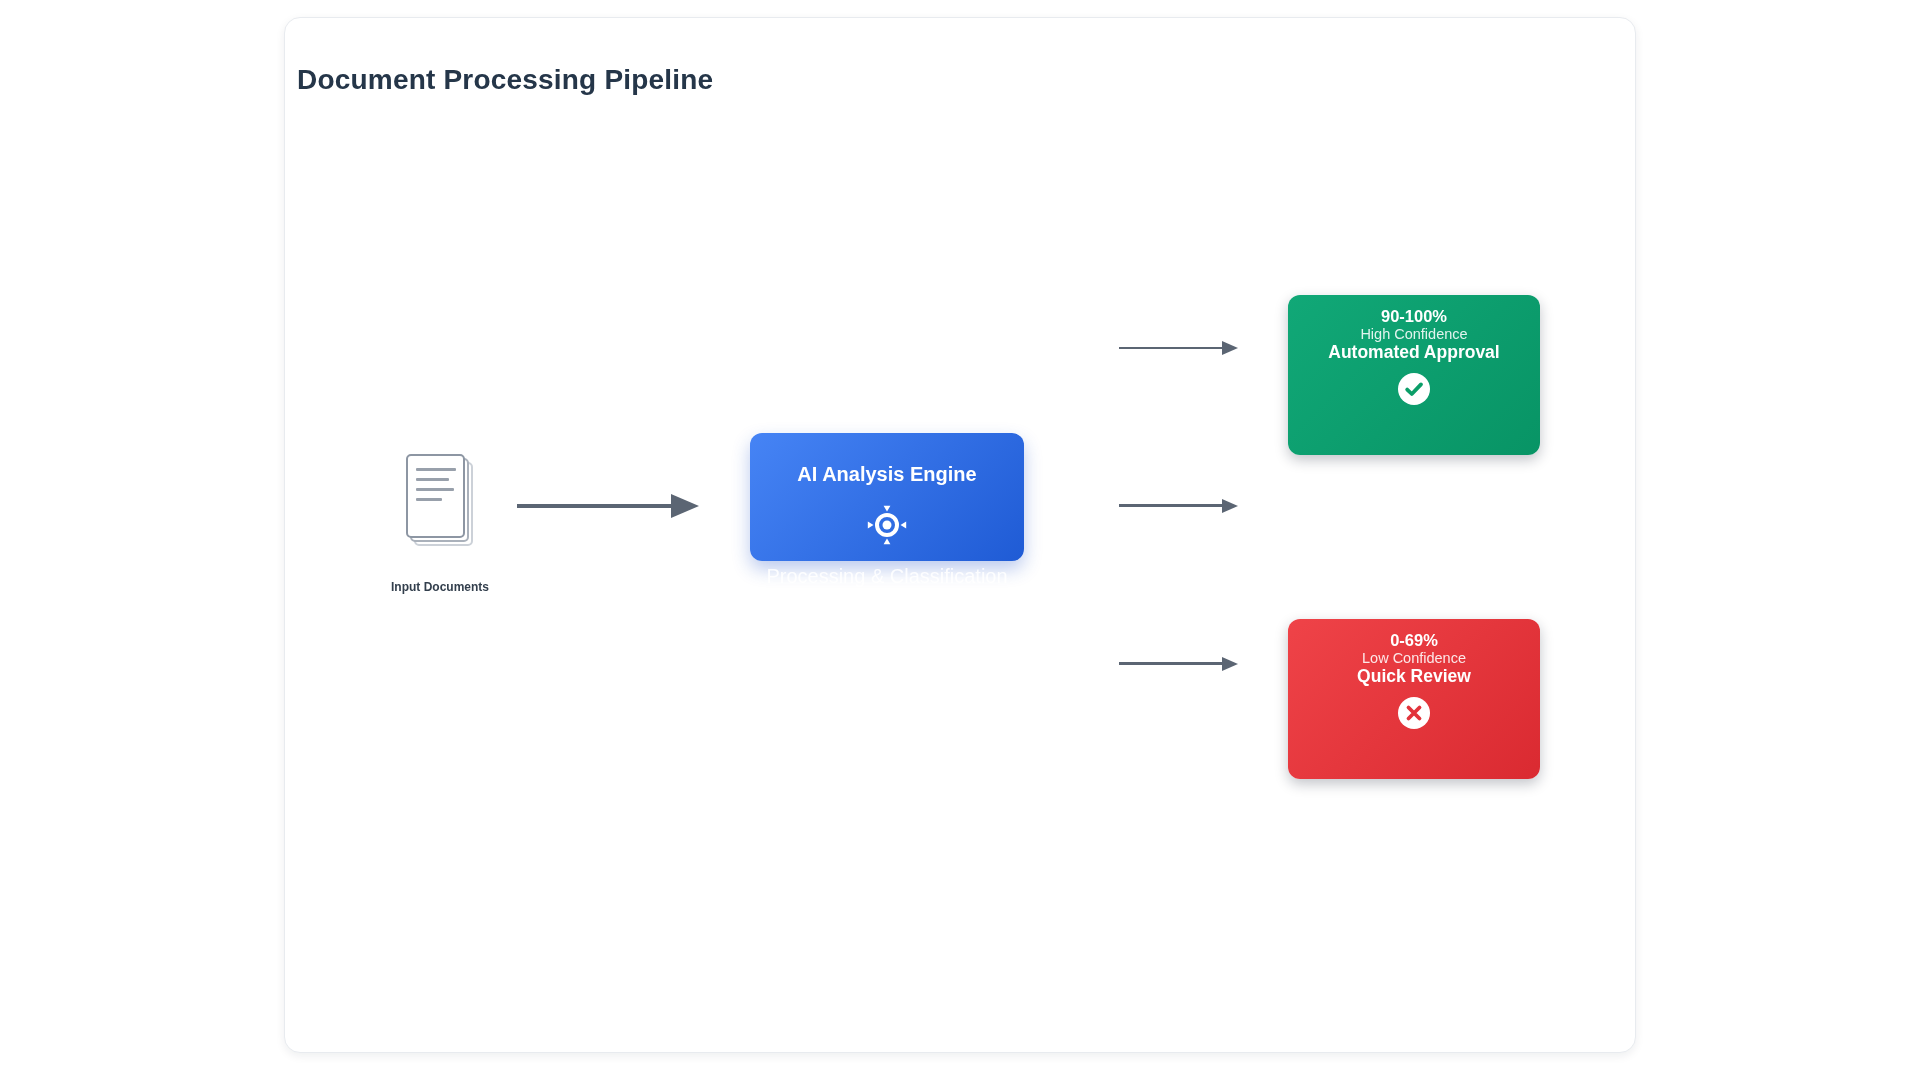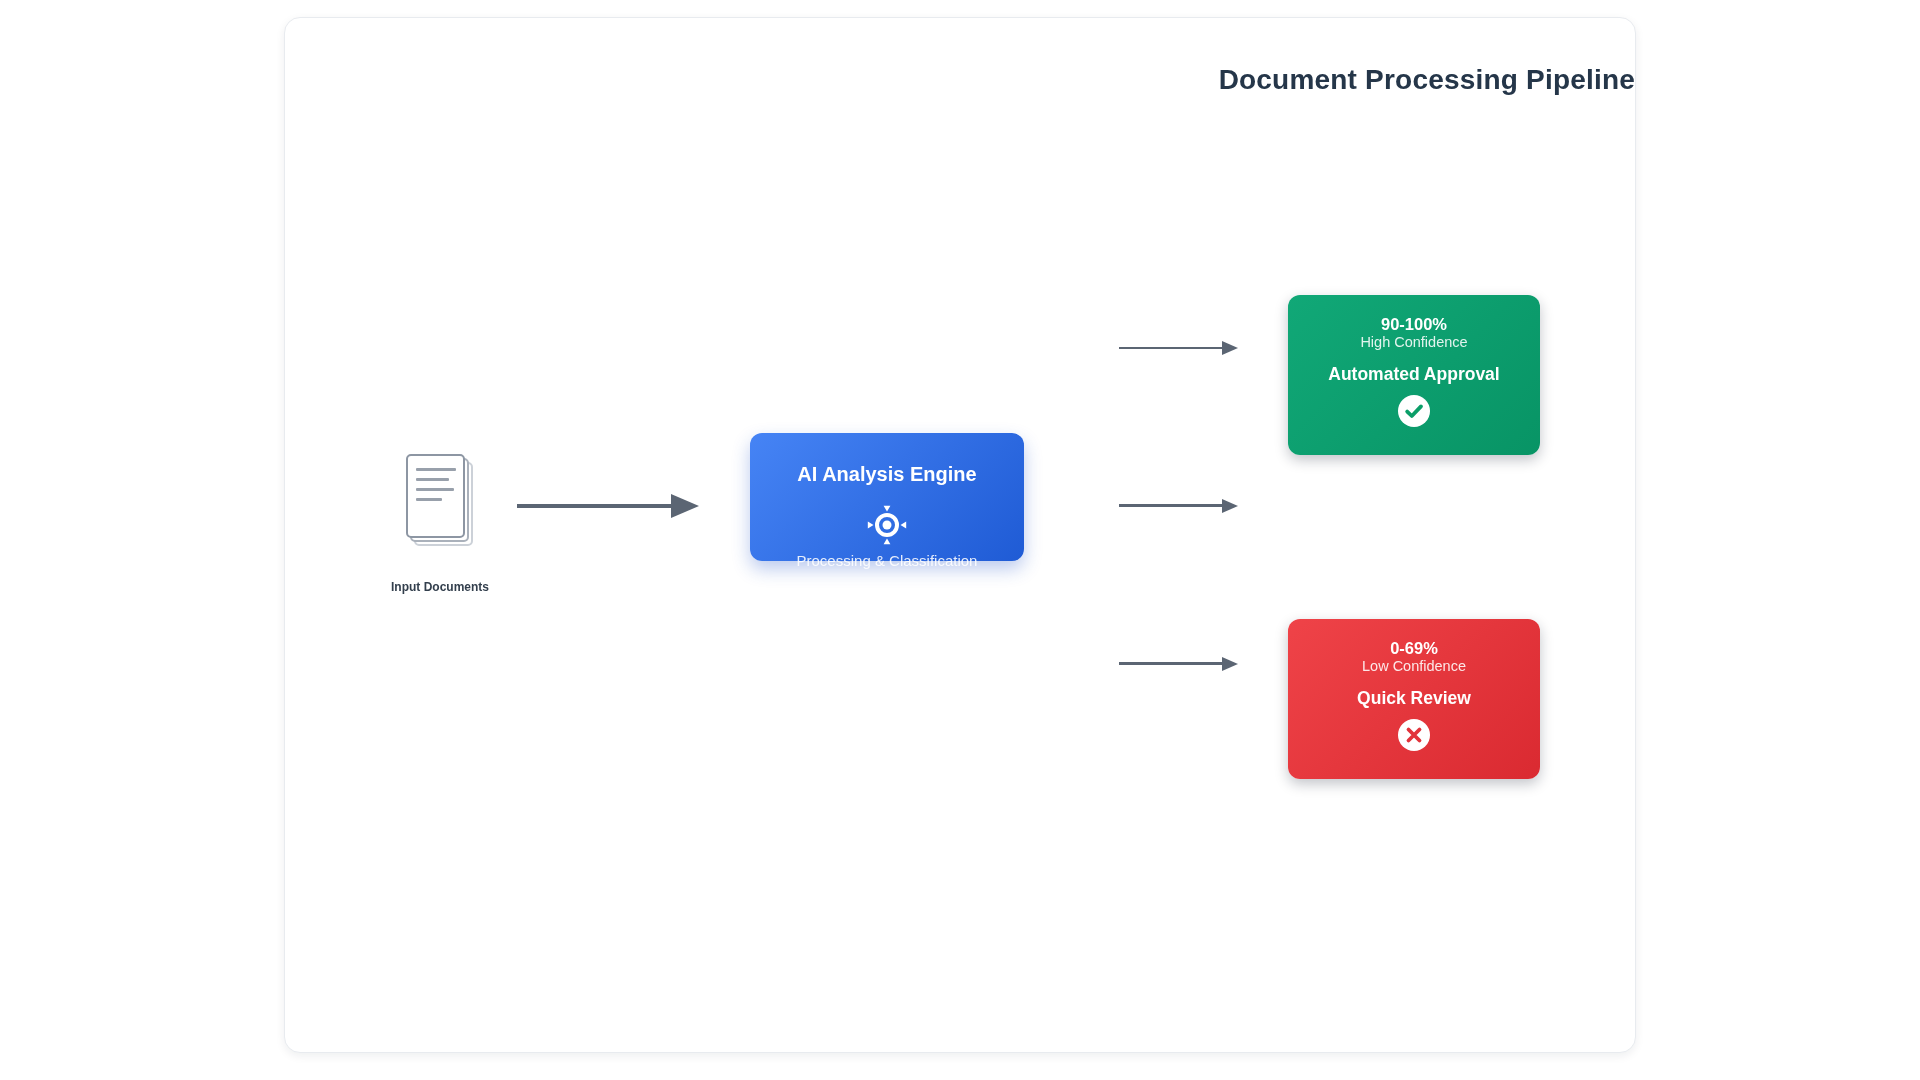--- a/index.html
+++ b/index.html
@@ -18,23 +18,23 @@
     margin: 17px auto 0;
     background: var(--card-bg, #fff);
     border: 1px solid var(--card-border, #e8ebef);
     border-radius: 16px;
     box-shadow: 0 3px 10px rgba(16,24,40,0.07);
     box-sizing: border-box;
   }
   .page-title {
     position: absolute;
     top: 46px;
-    left: 0;
+    left: 12px;
     width: 100%;
-    text-align: right;
+    text-align: left;
     font-size: 28px;
     font-weight: bold;
     color: var(--title-color, #253649);
     letter-spacing: 0.2px;
   }
 
   
   .input-group {
     position: absolute;
     left: 70px;
@@ -115,51 +115,51 @@
     align-items: center;
     color: #ffffff;
   }
   .ai-title {
     margin-top: 30px;
     font-size: 20px;
     font-weight: bold;
   }
   .ai-icon { margin-top: 16px; }
   .ai-sub {
-    font-size: 15px;
+    margin-top: 13px;
+    font-size: 20px;
     color: rgba(255,255,255,0.88);
   }
 
   
   .outcome-box {
     position: absolute;
     left: 1003px;
     width: 252px;
     height: 160px;
     border-radius: 12px;
     box-shadow: 0 5px 13px rgba(15,23,42,0.25);
     display: flex;
     flex-direction: column;
     align-items: center;
     color: #ffffff;
   }
   .ob1 { top: 277px; }
   .ob2 { top: 439px; }
   .ob3 { top: 601px; }
   .ob-range {
-    margin-top: 20px;
+    margin-top: 12px;
     font-size: 16.5px;
     font-weight: bold;
   }
   .ob-conf {
     font-size: 14.5px;
     color: rgba(255,255,255,0.88);
   }
   .ob-action {
-    margin-top: 14px;
     font-size: 17.5px;
     font-weight: bold;
   }
   .ob-icon { margin-top: 9px; }
 </style>
 </head>
 <body>
 
 <div class="card">
 

